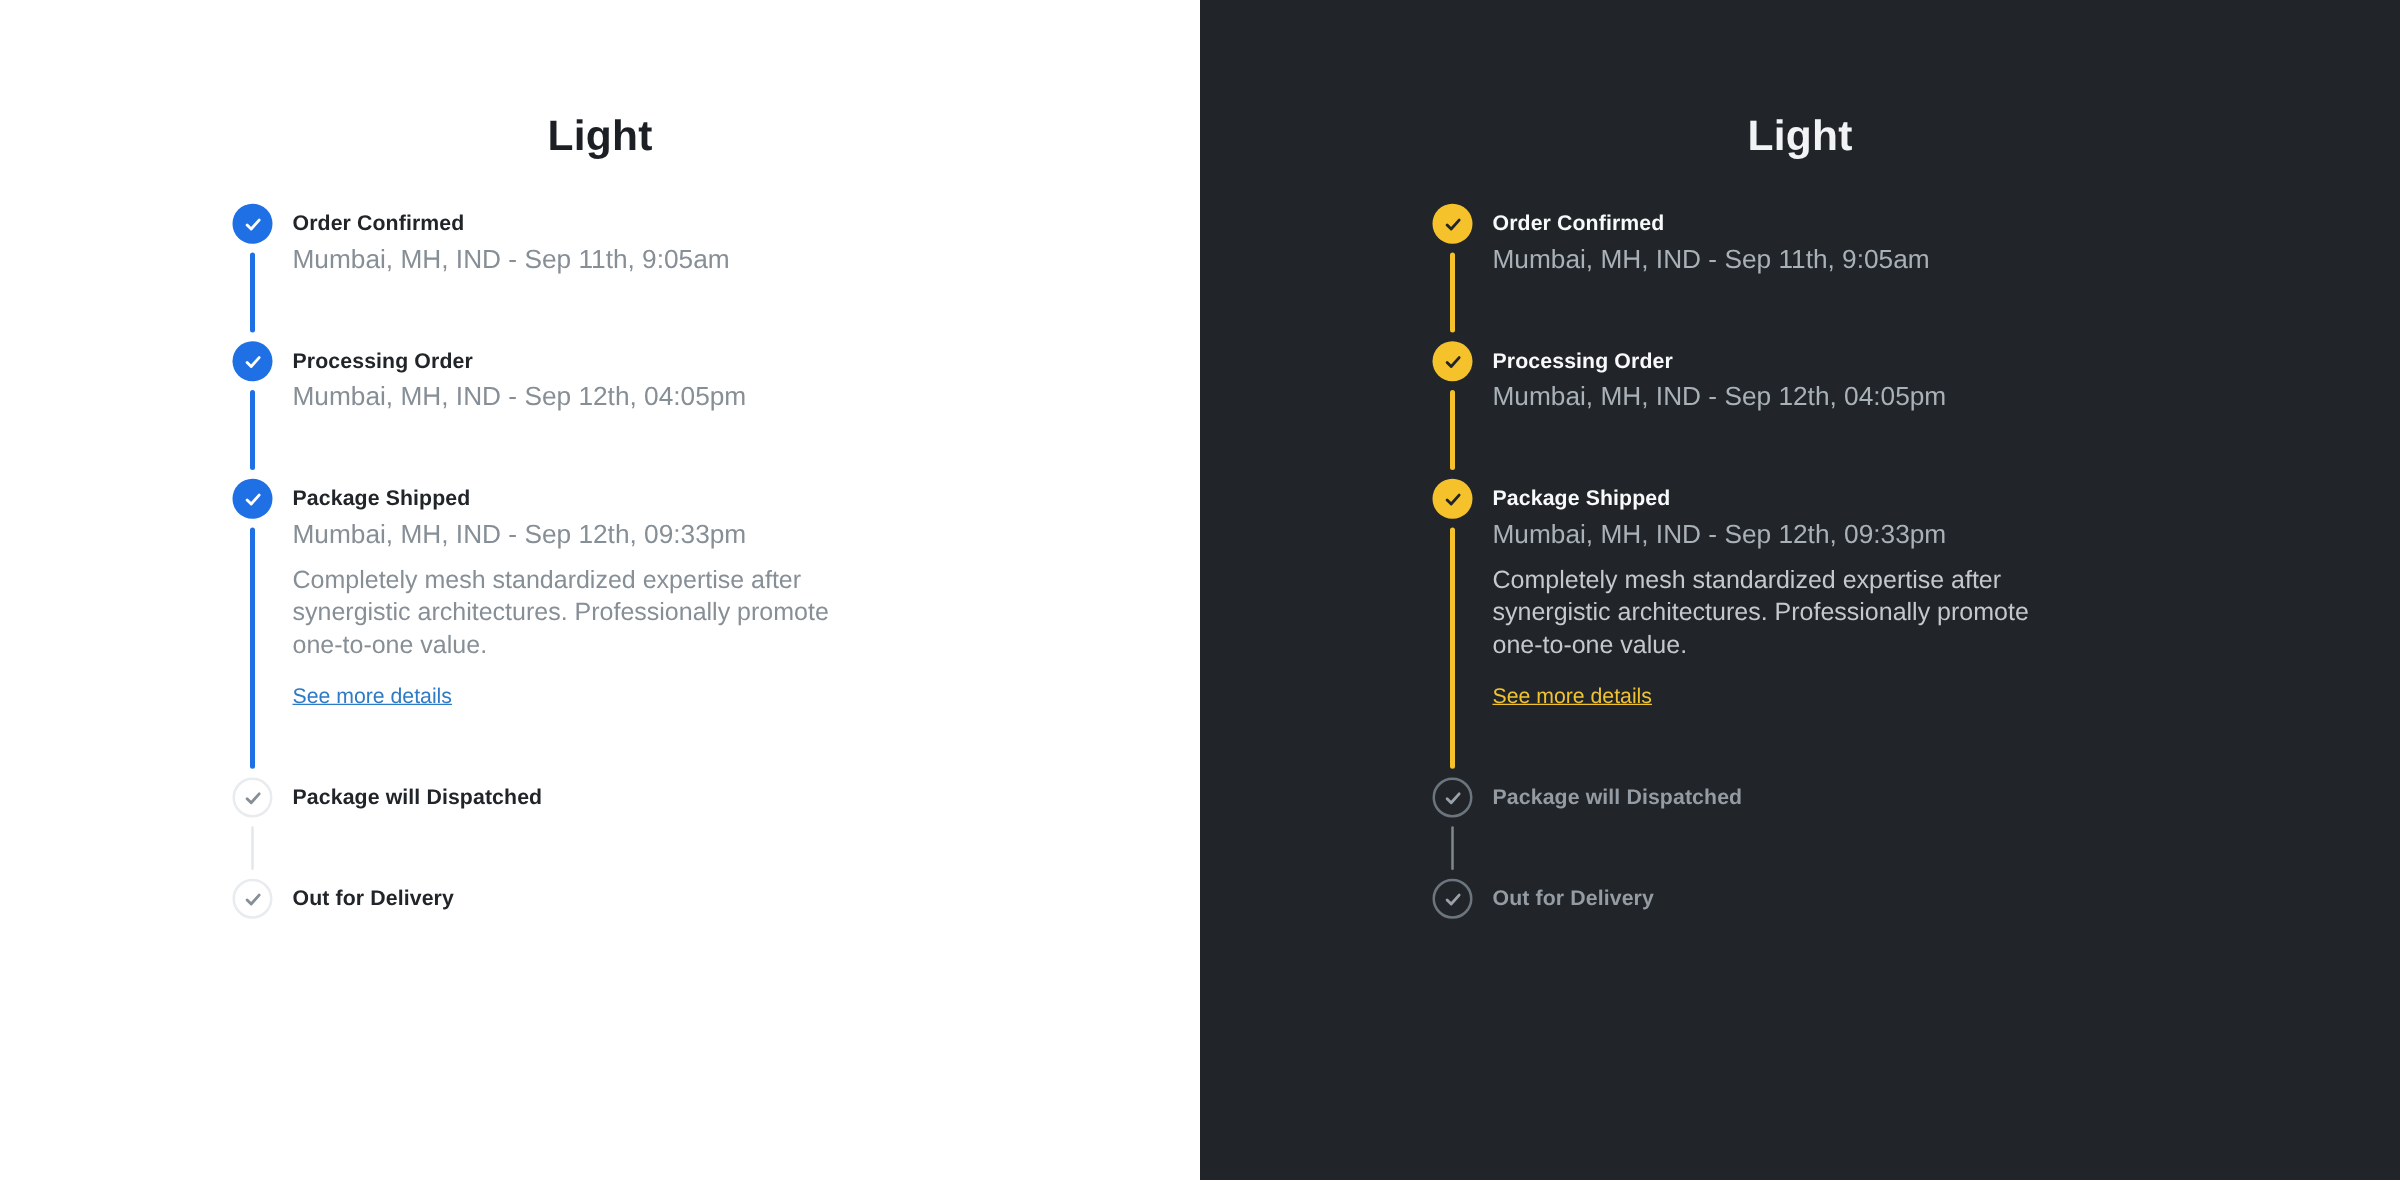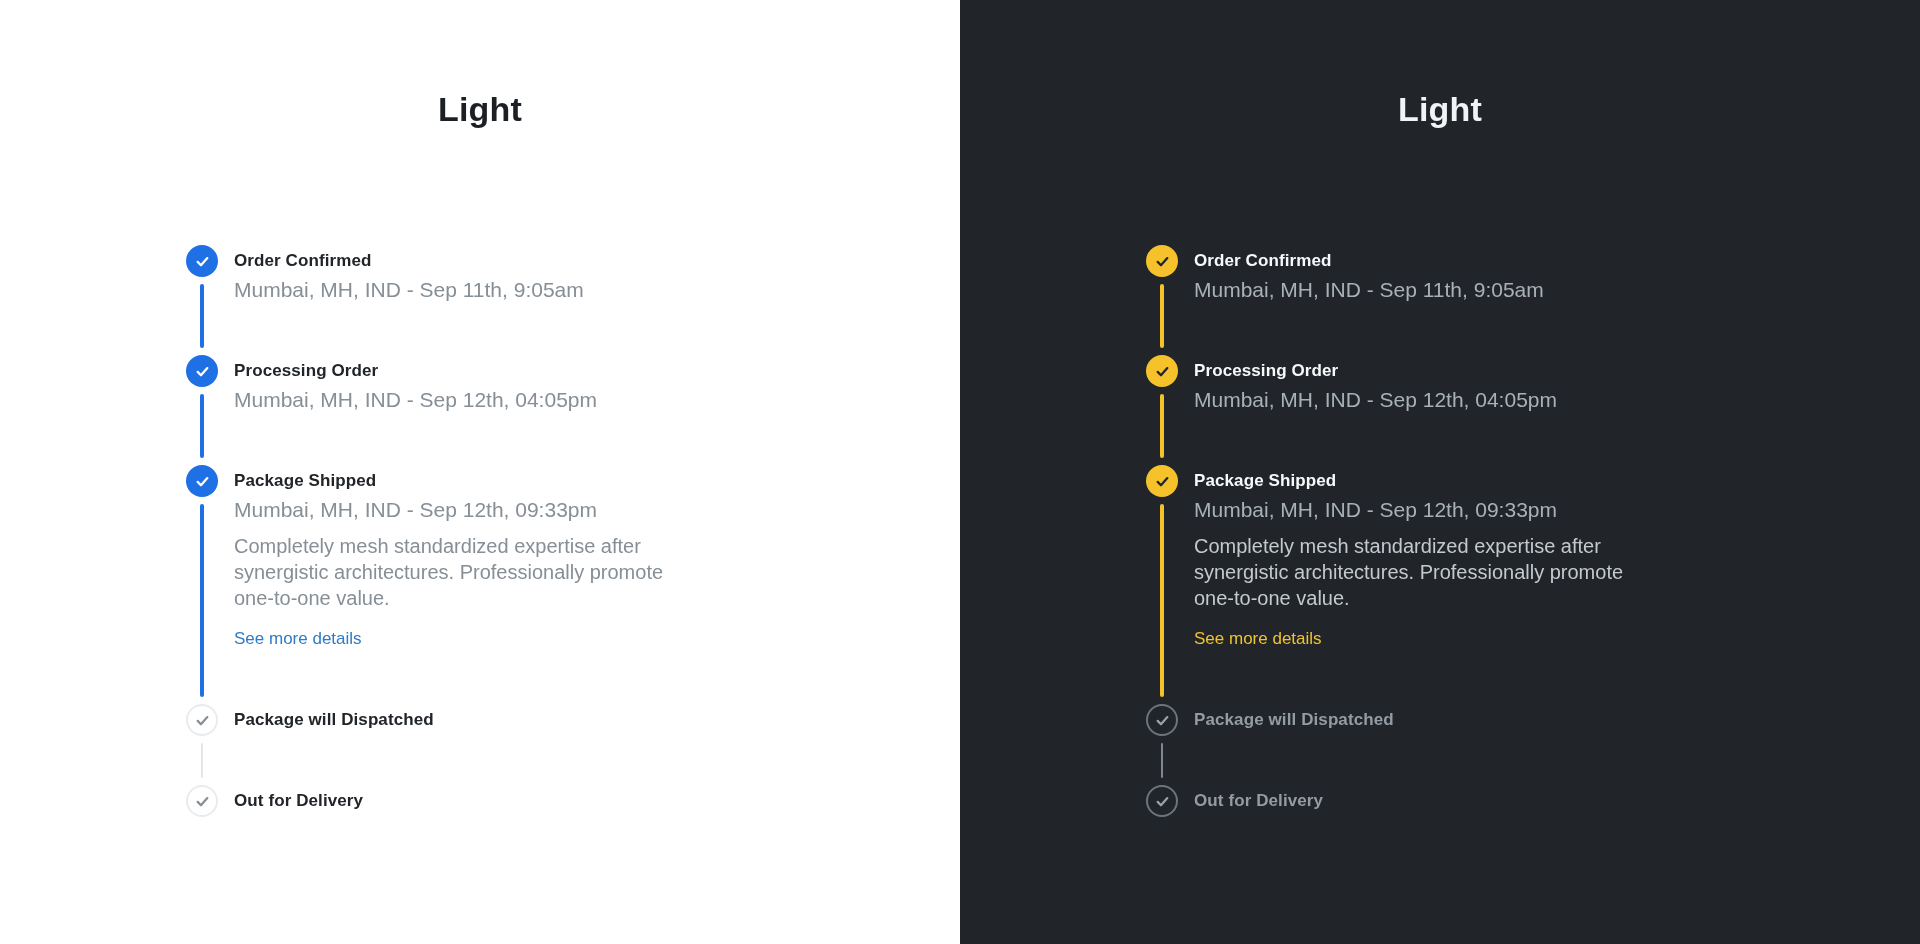--- a/index.html
+++ b/index.html
@@ -18,21 +18,21 @@
   .panel-title {
     margin: 88px 0 0 0;
     text-align: center;
     font-size: 34px;
     line-height: 42px;
     font-weight: 600;
     letter-spacing: 0.2px;
     color: var(--title);
   }
   .timeline {
-    margin: 115px auto 0 auto;
+    margin: 33px auto 0 auto;
     width: 588px;
   }
   .step { display: flex; }
   .rail {
     width: 32px;
     display: flex;
     flex-direction: column;
     align-items: center;
     flex-shrink: 0;
   }
@@ -93,20 +93,21 @@
     max-width: 456px;
     color: var(--desc);
   }
   .step-link {
     display: inline-block;
     margin-top: 17px;
     font-size: 17px;
     line-height: 22px;
     font-weight: 500;
     color: var(--link);
+    text-decoration: underline;
     cursor: pointer;
   }
 </style>
 </head>
 <body>
 
 <section class="panel" style="--bg: #ffffff; --title: #1c2025; --step-title: #212529; --muted: #868e96; --desc: #868e96; --accent: #1f6fe5; --check: #ffffff; --link: #2e7ac6; --pending-border: #e9ecef; --pending-check: #868e96; --pending-line: #e4e7ea; --pending-title: #212529;">
   <h1 class="panel-title">Light</h1>
   <div class="timeline">
       <div class="step completed">

